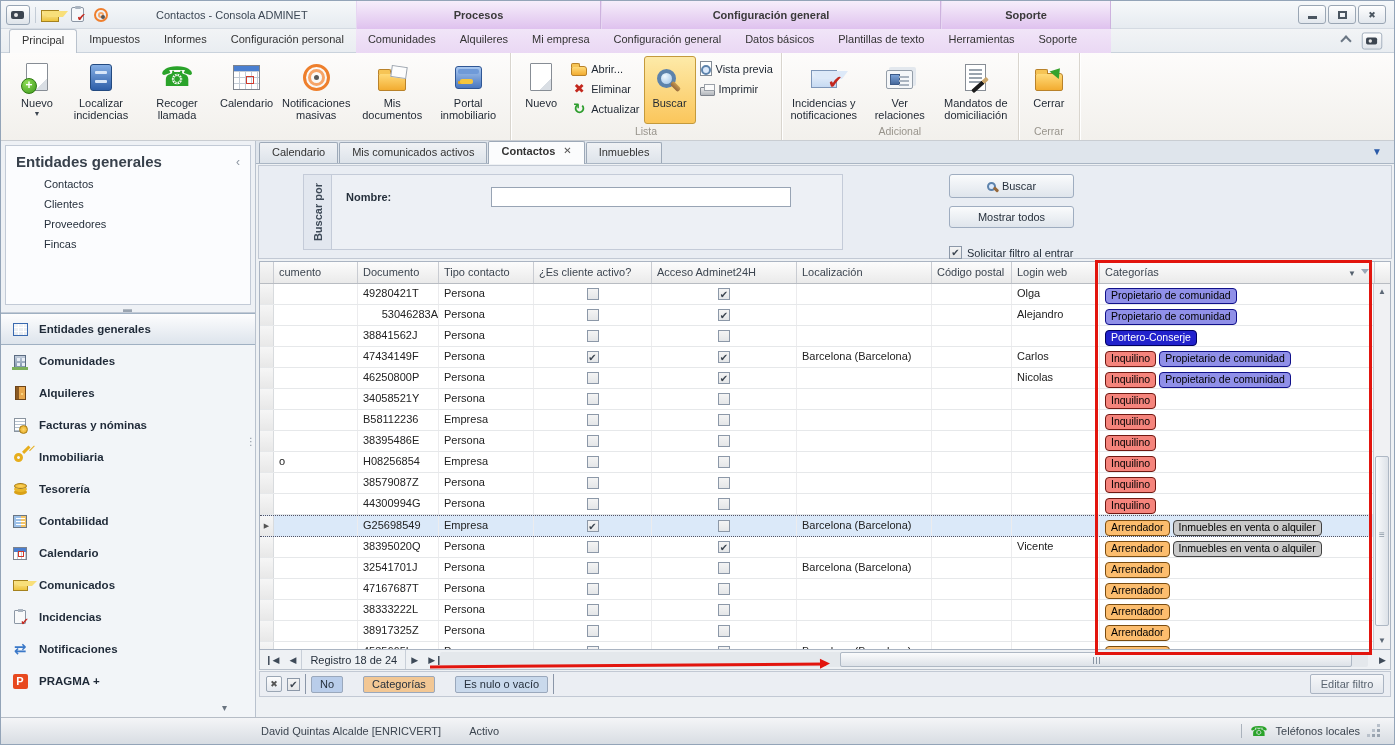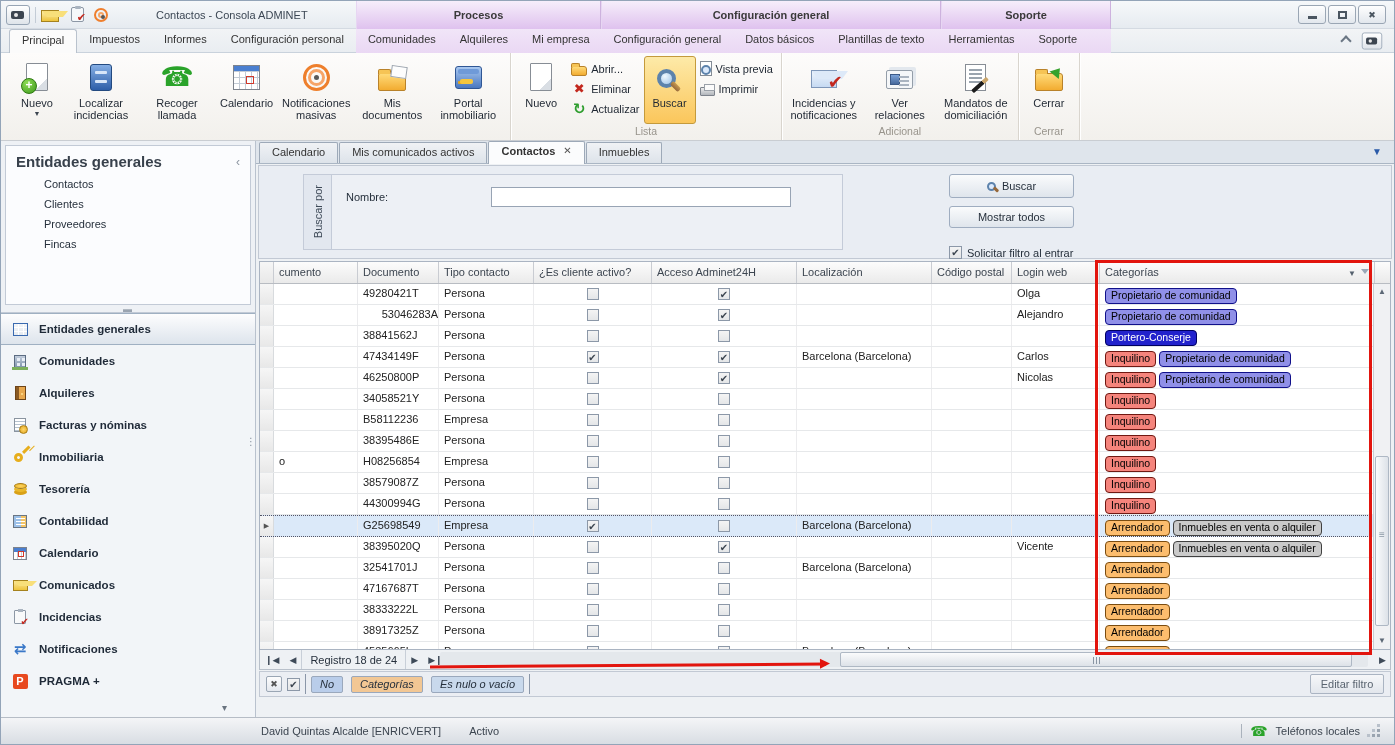--- a/index.html
+++ b/index.html
@@ -153,21 +153,21 @@
   .content { flex:1; display:flex; flex-direction:column; position:relative; }
   .tabstrip { height:23px; background:#dfe5ec; display:flex; align-items:flex-end; padding-left:3px; position:relative; border-bottom:1px solid #aab6c4; }
   .dtab { height:21px; padding:3px 12px 0; border:1px solid #9da9b8; border-bottom:none; border-radius:2px 2px 0 0;
           background:linear-gradient(#f0f2f5,#dde3ea); margin-right:1px; color:#333; white-space:nowrap; }
   .dtab.active { background:#fbfcfd; font-weight:bold; height:23px; margin-bottom:-1px; display:flex; gap:8px; }
   .dtab .closex { color:#555; font-weight:bold; font-size:10px; }
   .tabddl { position:absolute; right:12px; top:5px; color:#2a5aa8; font-size:10px; }
 
   
   .searchwrap { height:94px; background:#e9edf3; border:1px solid #c2c9d4; margin:1px 2px 2px; position:relative; }
-  .groupbox { position:absolute; left:44px; top:8px; width:540px; height:76px; border:1px solid #c4cbd8; background:#edf0f5; display:flex; }
+  .groupbox { position:absolute; left:44px; top:8px; width:540px; height:76px; border:1px solid #c4cbd8; background:#edf0f5; display:flex;font-weight:bold; }
   .gbstrip { width:28px; background:#e2e7ef; border-right:1px solid #c4cbd8; display:flex; align-items:center; justify-content:center; }
   .gbstrip span { writing-mode:vertical-rl; transform:rotate(180deg); color:#3c4document7; color:#3e4a58; font-size:11px; }
   .gbfields { flex:1; padding:12px 10px 0 14px; }
   .frow { display:flex; align-items:center; margin-bottom:9px; }
   .frow label { width:145px; color:#26303c; }
   .frow input { width:300px; height:20px; border:1px solid #98a4b4; background:#fff; padding:0 4px; font:inherit; }
   .srchbtns { position:absolute; left:690px; top:8px; width:125px; }
   .btn { display:flex; align-items:center; justify-content:center; gap:6px; height:24px; border:1px solid #9fadc0;
          border-radius:3px; background:linear-gradient(#fafbfc,#dfe5ec); color:#26303c; }
   .btn.small { height:22px; }
@@ -205,21 +205,21 @@
   .hsep { width:1px; height:12px; background:#c0c8d2; margin:0 3px; }
   .htrack { position:absolute; left:180px; right:22px; top:2px; bottom:2px; background:#e4e8ec; border-radius:2px; }
   .hthumb { position:absolute; left:580px; width:512px; top:2px; height:15px; background:linear-gradient(#fafbfc,#dde2e8); border:1px solid #aeb8c4; border-radius:2px; }
   .hthumb::after { content:""; position:absolute; left:50%; top:4px; width:1px; height:7px; background:#8a96a4; box-shadow:-3px 0 0 #8a96a4,3px 0 0 #8a96a4; }
   .hright { position:absolute; right:4px; top:5px; font-size:9px; color:#3e4a58; }
 
   
   .filterbar { height:26px; margin:1px 0 0 3px; width:1132px; background:#ebeef3; border:1px solid #c2c9d4; display:flex; align-items:center; padding:0 6px; gap:5px; }
   .fclose { width:16px; height:16px; border:1px solid #9aa6b4; border-radius:2px; background:linear-gradient(#fdfdfd,#e4e8ee);
             color:#555; font-size:9px; display:flex; align-items:center; justify-content:center; }
-  .chipwrap { display:flex; align-items:center; gap:8px; border-left:1px solid #8a96a8; border-right:1px solid #8a96a8; padding:2px 5px; height:20px;font-style:italic; }
+  .chipwrap { display:flex; align-items:center; gap:20px; border-left:1px solid #8a96a8; border-right:1px solid #8a96a8; padding:2px 5px; height:20px; }
   .chip { padding:1px 8px 2px; border:1px solid #9aa8bc; border-radius:2px; color:#26303c; }
   .editfiltro { margin-left:auto; width:74px; height:20px; border:1px solid #aab4c2; border-radius:2px; background:linear-gradient(#f6f7f9,#e2e6ec);
                 color:#5a6470; display:flex; align-items:center; justify-content:center; }
 
   
   .statusbar { height:27px; background:linear-gradient(#f4f5f7,#d8dde3); border-top:1px solid #b6bdc6; display:flex; align-items:center;
                padding-left:260px; position:relative; color:#3c4550; }
   .statusbar .stuser { margin-right:28px; }
   .stright { position:absolute; right:14px; display:flex; align-items:center; gap:8px; }
   .stright .vsepr { width:1px; height:14px; background:#aab2bc; }

